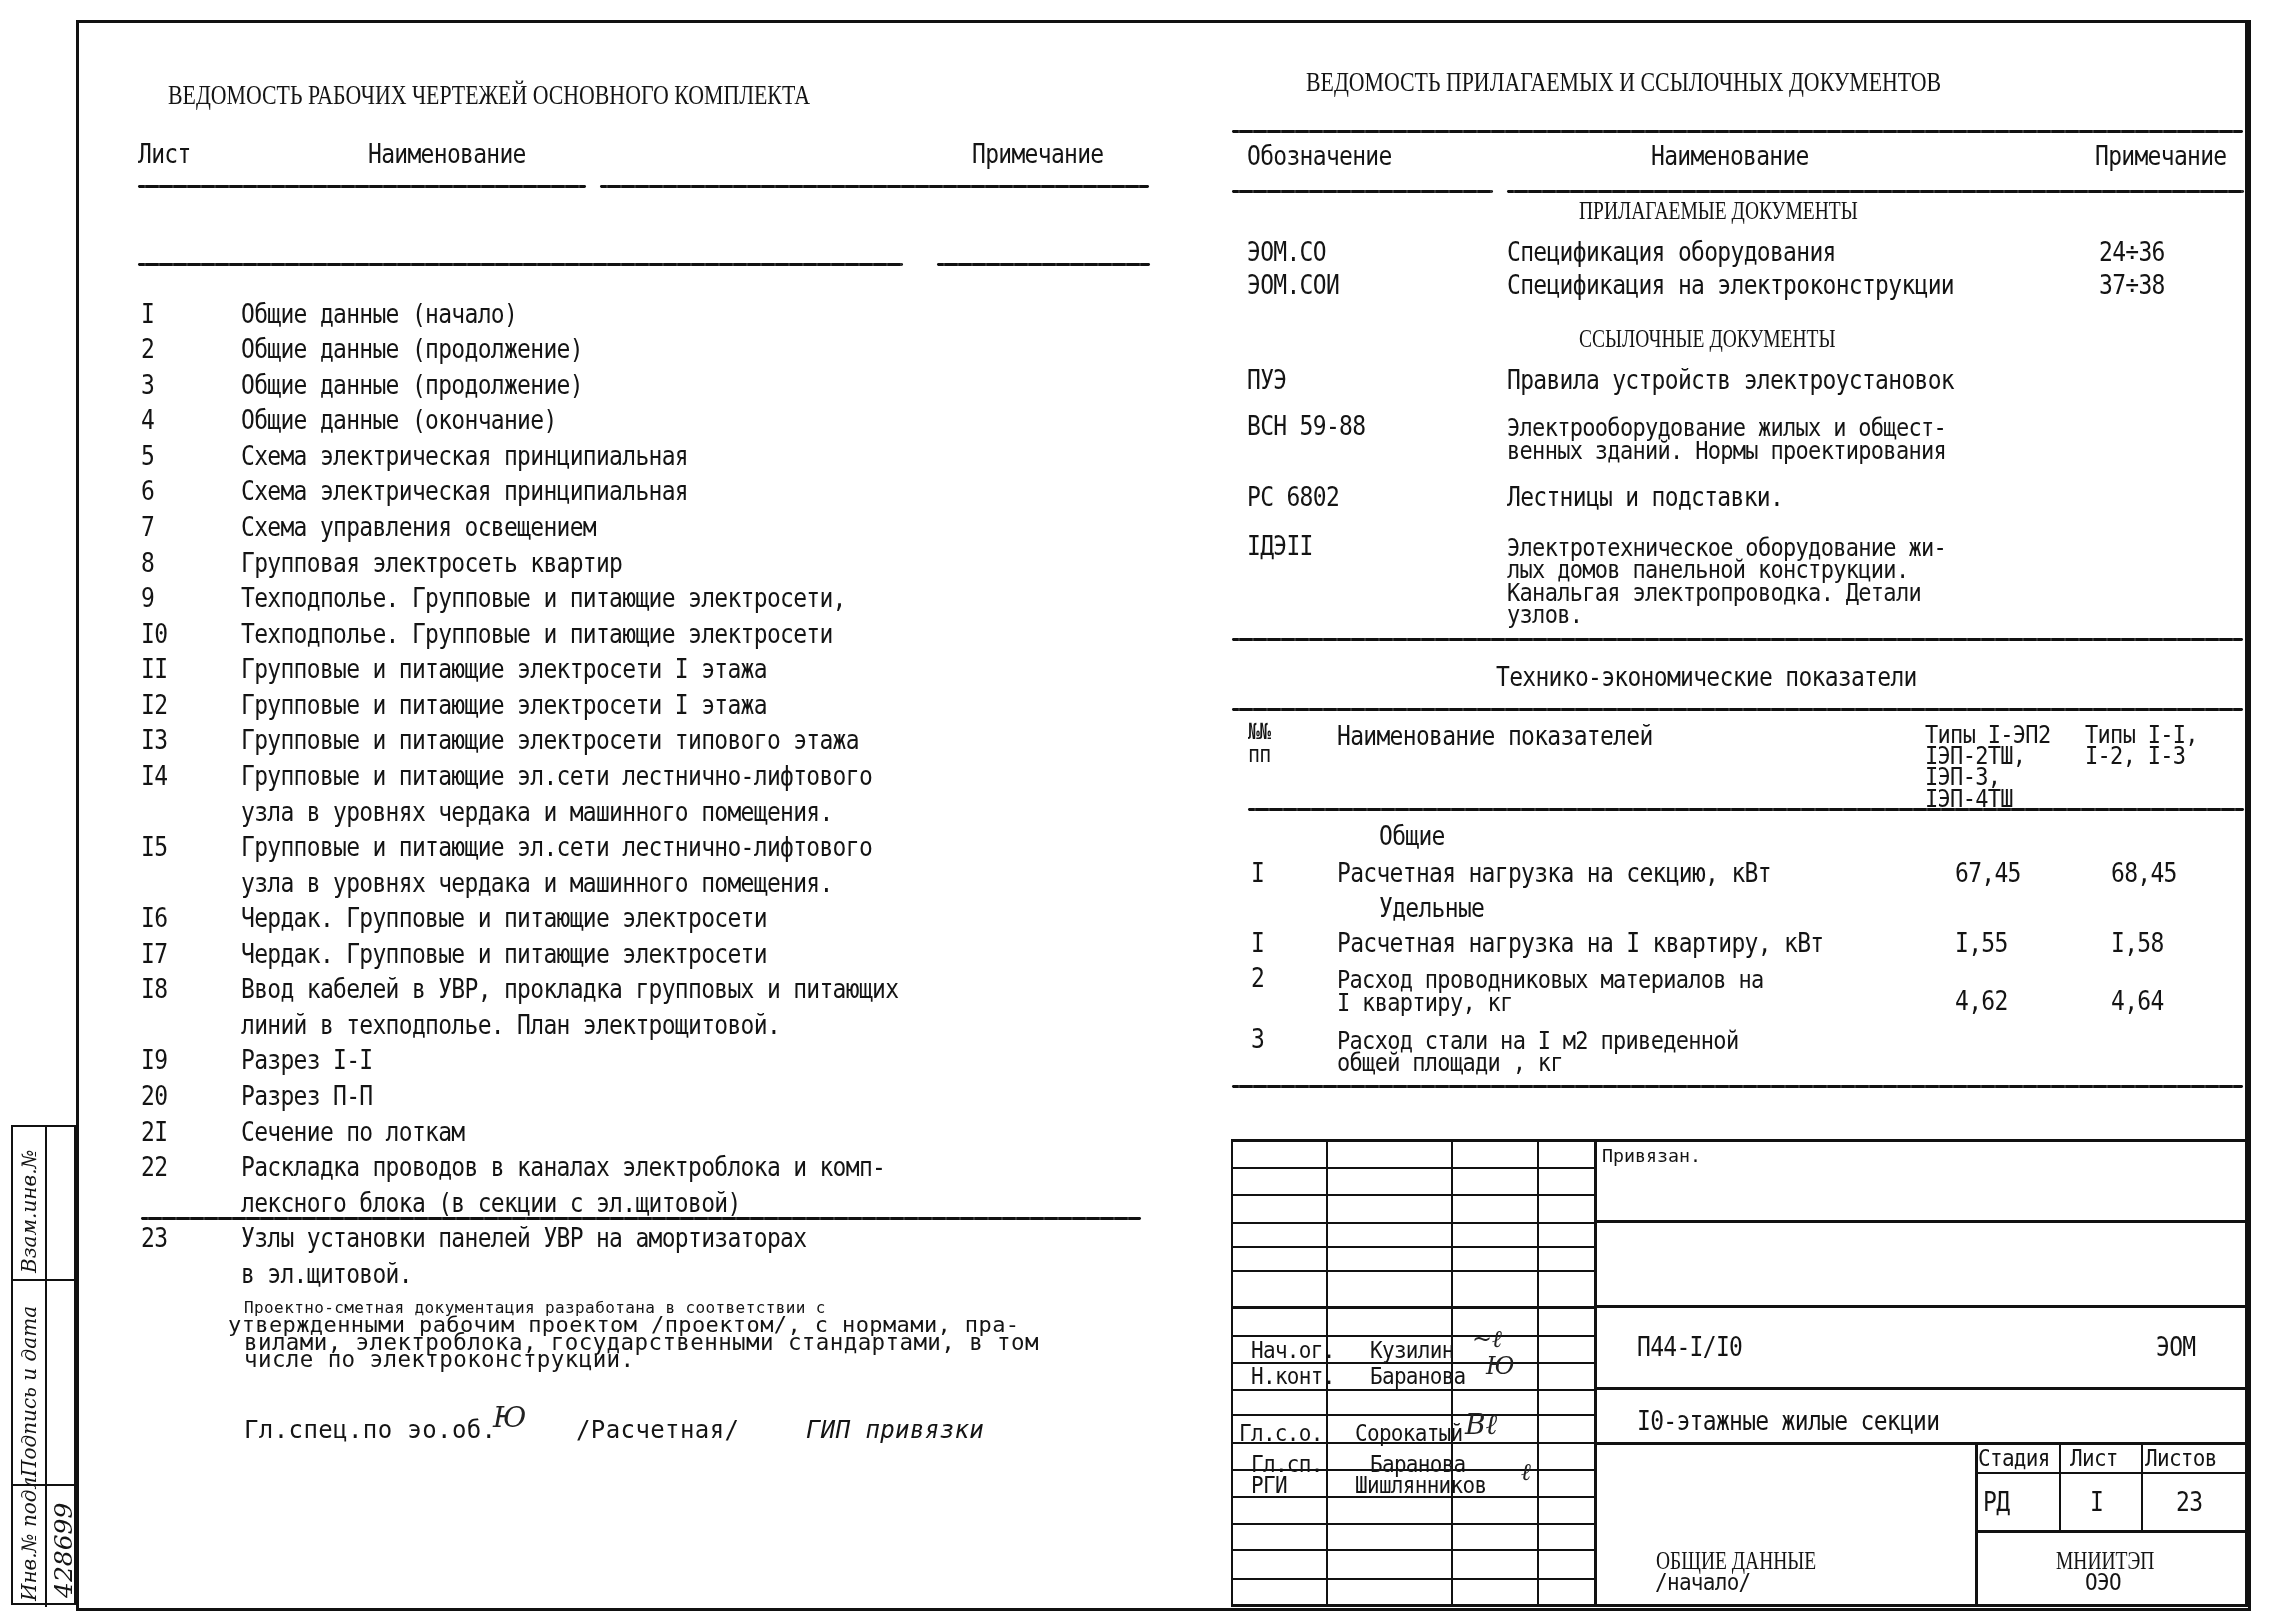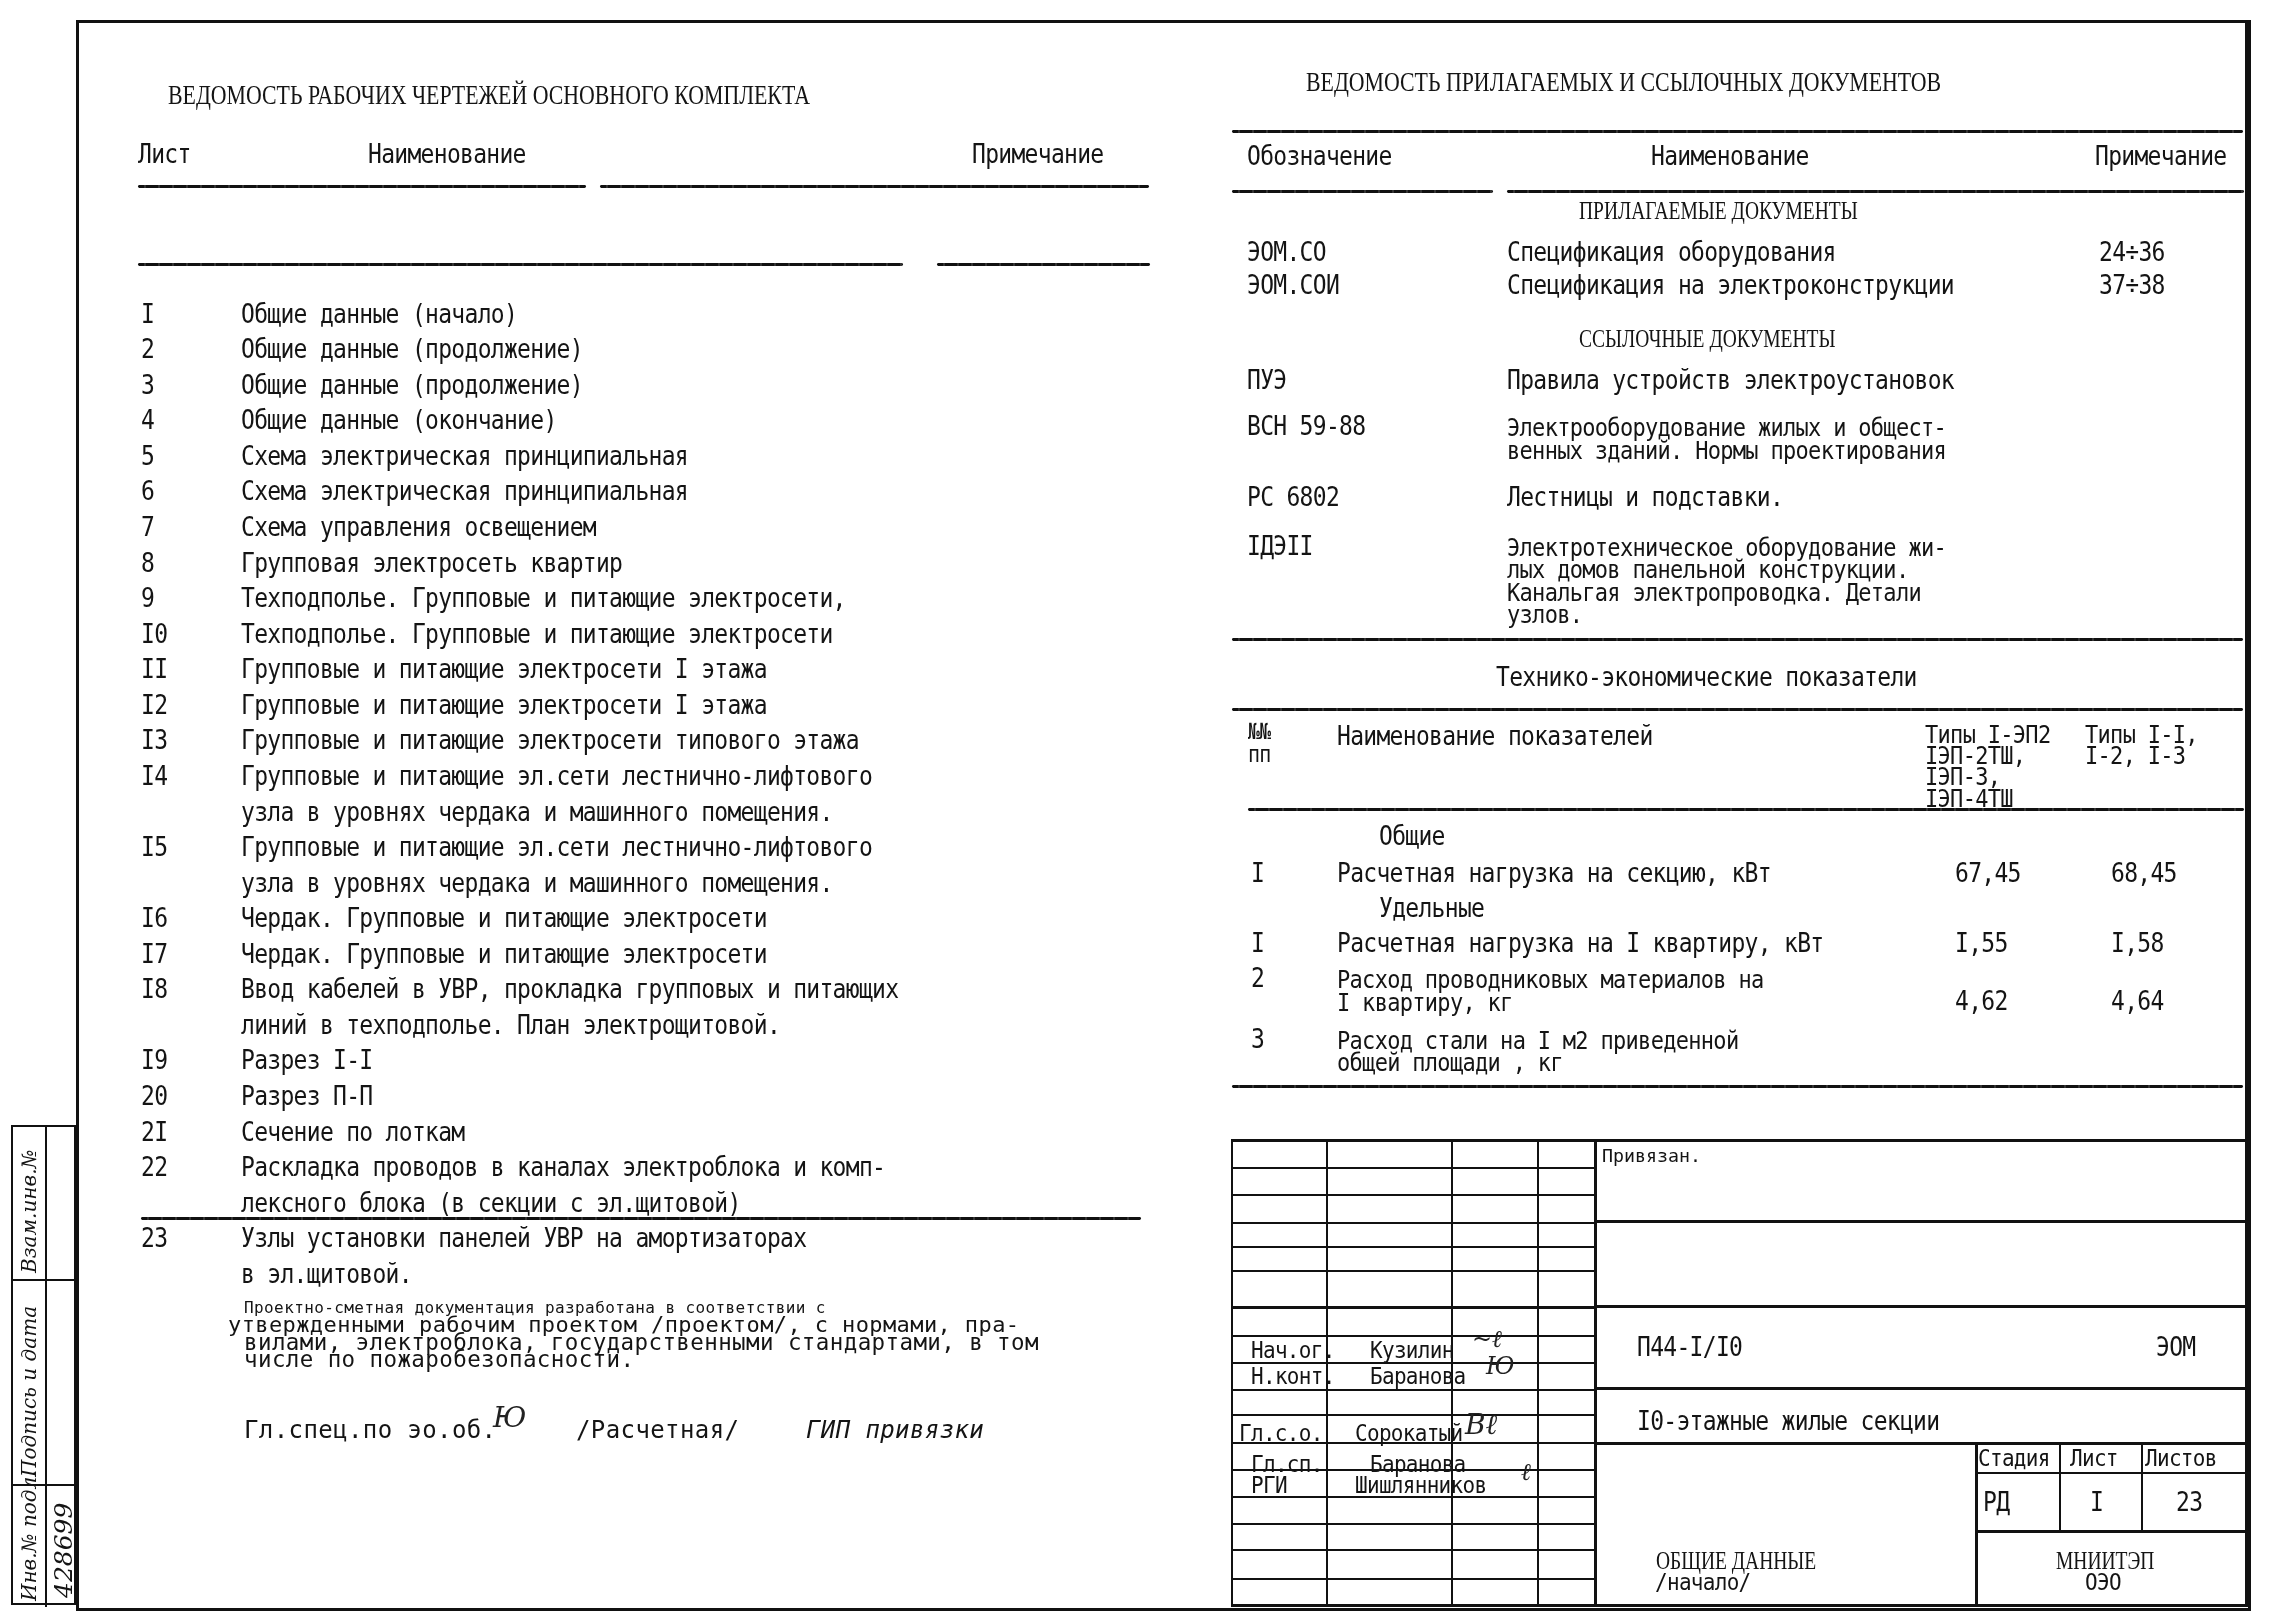--- a/index.html
+++ b/index.html
@@ -143,21 +143,21 @@
       <div class="abs tt" style="left: 241px; top: 1259px;">в эл.щитовой.</div>
     </div>
   </div>
 
 <div class="wavy" style="left:141px;top:1217px;width:1000px;"></div>
 
 <div>
   <div class="abs t" style="left:244px;top:1300px;font-size:16px;line-height:16px;">Проектно-сметная документация разработана в соответствии с</div>
   <div class="abs t" style="left:228px;top:1317px;font-size:22px;line-height:16px;text-align:right;">утвержденными рабочим проектом /проектом/, с нормами, пра-</div>
   <div class="abs t" style="left:244px;top:1334px;font-size:22.5px;line-height:16px;">вилами, электроблока, государственными стандартами, в том</div>
-  <div class="abs t" style="left:244px;top:1351px;font-size:22.5px;line-height:16px;">числе по пожаробезопасности.</div>
+  <div class="abs t" style="left:244px;top:1351px;font-size:22.5px;line-height:16px;">числе по электроконструкции.</div>
 </div>
 <div class="abs t" style="left:244px;top:1416px;">Гл.спец.по эо.об.</div>
 <div class="sig" style="left:493px;top:1401px;">Ю</div>
 <div class="abs t" style="left:576px;top:1416px;">/Расчетная/</div>
 <div class="abs t" style="left:806px;top:1416px;font-style:italic;">ГИП привязки</div>
 
 <div class="vline" style="left:2245px;top:20px;height:1587px;border-left-width:3.5px;"></div>
 
 <div class="abs hdr" style="left:1306px;top:66px;font-size:28px;">ВЕДОМОСТЬ ПРИЛАГАЕМЫХ И ССЫЛОЧНЫХ ДОКУМЕНТОВ</div>
 

